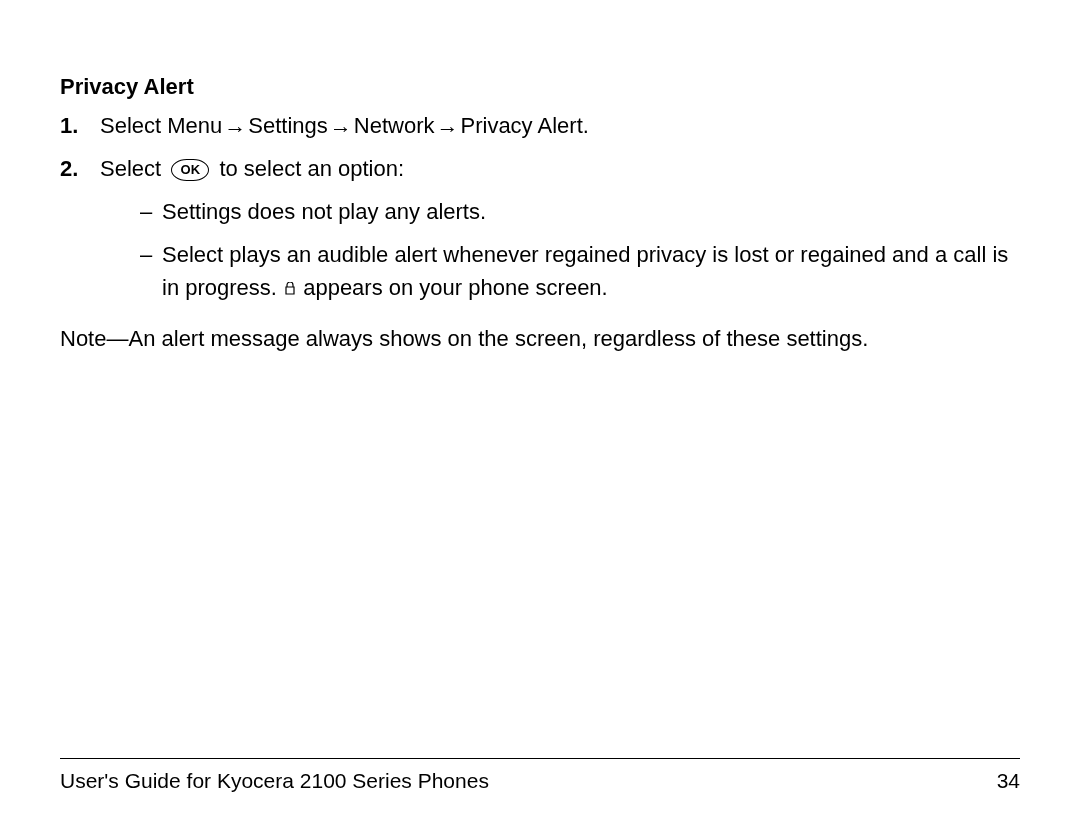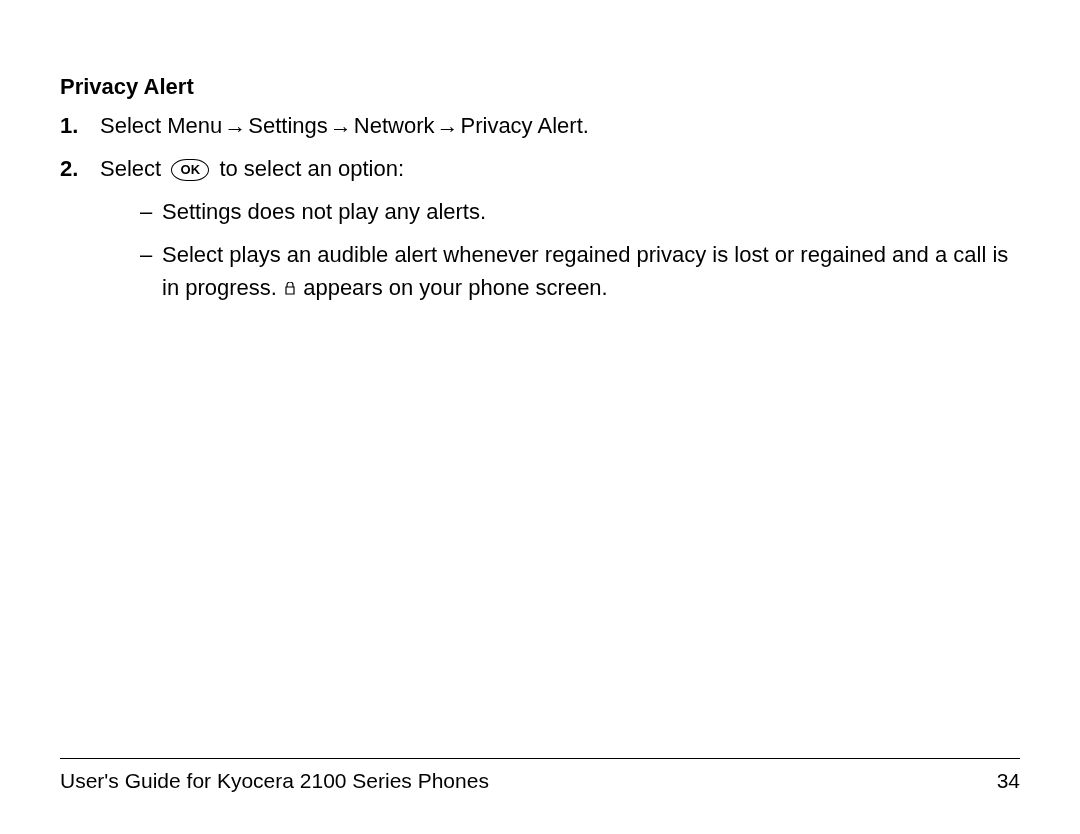--- a/index.html
+++ b/index.html
@@ -115,20 +115,23 @@
         <li>
           <span class="dash">–</span>
           <span class="b">Select</span><span> plays an audible alert whenever regained privacy is lost or regained and a call is in progress. </span><span class="lock-icon"><svg width="10" height="13" viewBox="0 0 10 13">
                 <path d="M2 5 V3 a3 3 0 0 1 6 0 V5 M1 5 h8 v7 h-8 z" fill="none" stroke="#000" stroke-width="1.2"></path>
               </svg></span><span> appears on your phone screen.</span>
         </li>
       </ul>
     </li>
   </ol>
 
+  <div class="note">
+    <span class="b">Note—</span><span>An alert message always shows on the screen, regardless of these settings.</span>
+  </div>
 </div>
 
 <div class="footer">
   <hr class="footer-rule">
   <div class="footer-row">
     <span>User's Guide for Kyocera 2100 Series Phones</span>
     <span>34</span>
   </div>
 </div>
 

